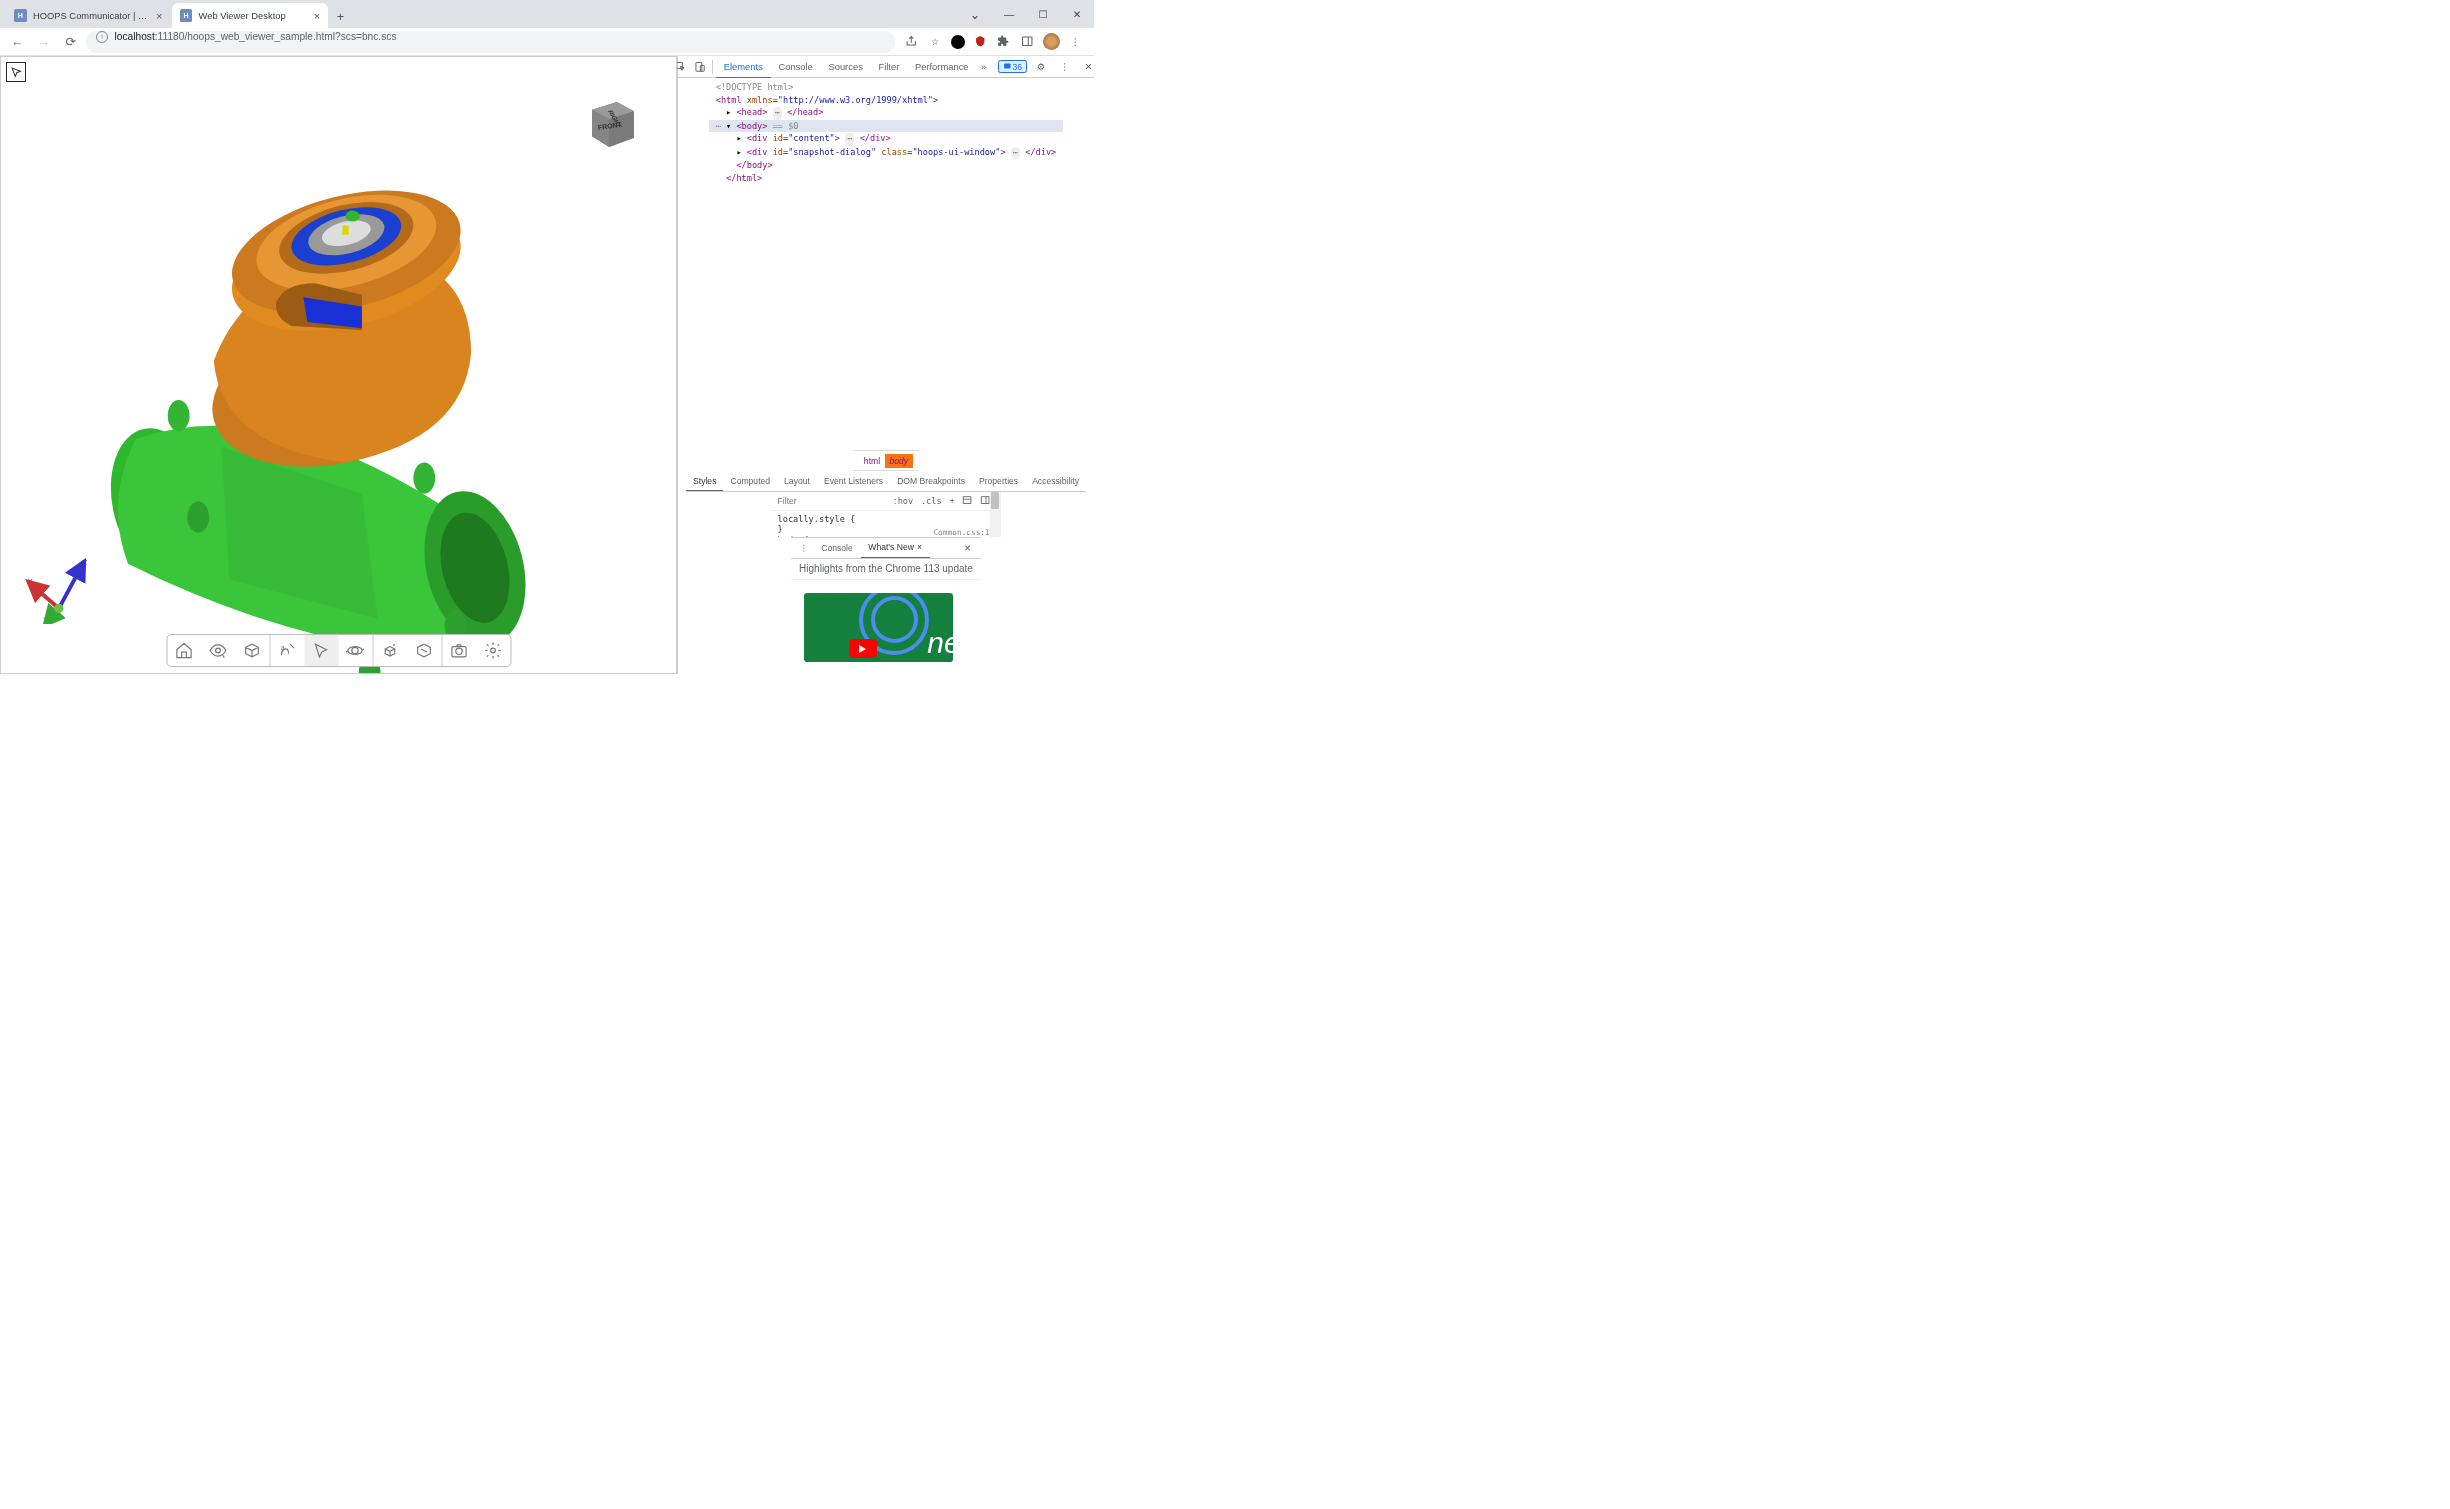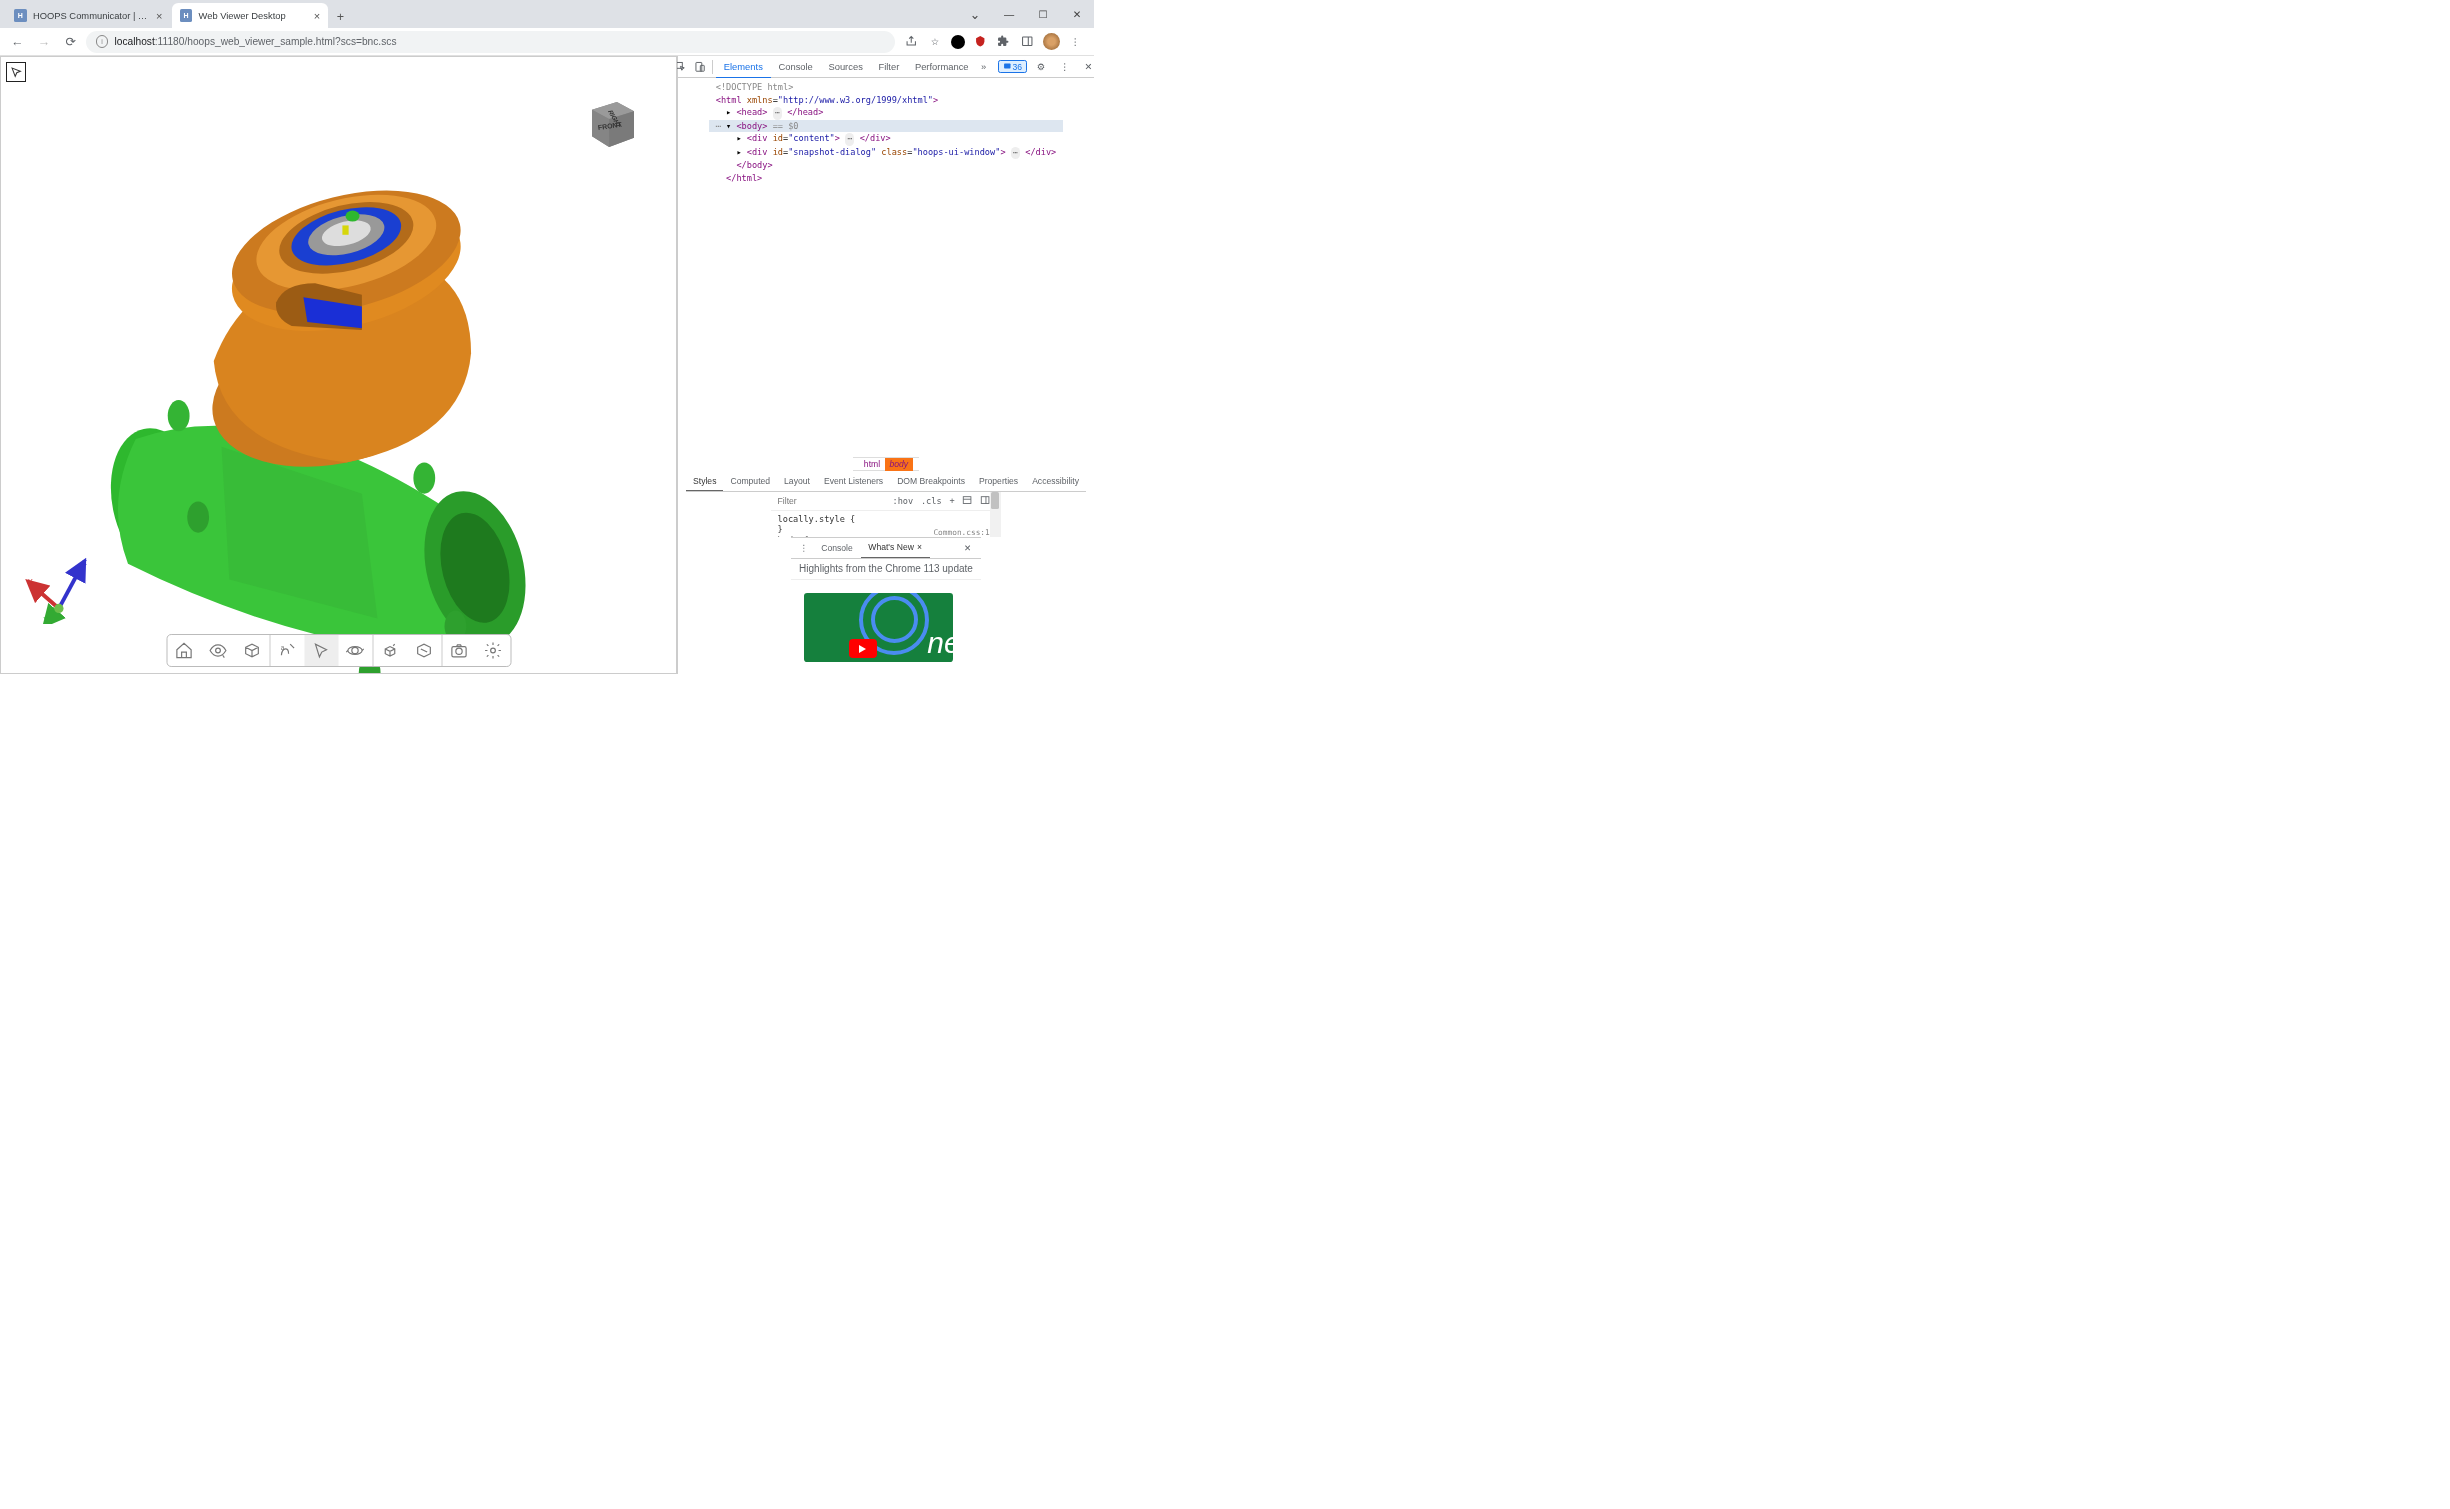--- a/index.html
+++ b/index.html
@@ -15,21 +15,21 @@
 .tab .tab-close { margin-left: 4.7px; color: #555; font-size: 11px; cursor: pointer; }
 .new-tab { width: 22px; height: 22px; display: flex; align-items: center; justify-content: center; color: #555; font-size: 12.5px; cursor: pointer; }
 .win-controls { display: flex; align-items: center; height: 28px; }
 .win-btn { width: 34px; height: 23.5px; display: flex; align-items: center; justify-content: center; color: #444; font-size: 10.2px; cursor: pointer; }
 .win-btn.chev { font-size: 12.5px; }
 
 
 .addrbar { height: 28px; background: #fff; border-bottom: 0.8px solid #e0e0e0; display: flex; align-items: center; padding: 0 6.3px; gap: 4.7px; }
 .nav-btn { width: 22px; height: 22px; display: flex; align-items: center; justify-content: center; border-radius: 50%; color: #5f6368; cursor: pointer; font-size: 12.5px; }
 .nav-btn.disabled { color: #bbb; }
-.url-box { flex: 1; height: 22px; background: #f1f3f4; border-radius: 11px; display: flex; align-items: center; padding: 0 9.4px; font-size: 10.2px; color: #333; }
+.url-box { flex: 1; height: 22px; background: #f1f3f4; border-radius: 11px; display: flex; padding: 0 9.4px; font-size: 10.2px; color: #333; }
 .url-box .info-icon { width: 12.5px; height: 12.5px; border: 0.8px solid #888; border-radius: 50%; display: flex; align-items: center; justify-content: center; font-size: 7px; color: #888; margin-right: 6.3px; }
 .url-box .host { color: #202124; }
 .url-box .path { color: #5f6368; }
 .addr-icons { display: flex; align-items: center; gap: 7.8px; padding: 0 4.7px; }
 .addr-icon { width: 15.6px; height: 15.6px; display: flex; align-items: center; justify-content: center; color: #5f6368; cursor: pointer; }
 .addr-icon.black-circle { width: 14px; height: 14px; background: #000; border-radius: 50%; }
 .addr-icon.red-shield { color: #c5221f; }
 .addr-icon.avatar { width: 17px; height: 17px; border-radius: 50%; background: radial-gradient(circle, #d9a066 30%, #8b5a2b 100%); }
 
 
@@ -63,21 +63,21 @@
 
 .dt-dom { flex: 1; overflow: auto; font-family: Menlo, Consolas, monospace; font-size: 8.6px; padding: 3.1px 0; line-height: 12.5px; }
 .dom-line { white-space: pre; padding: 0 6.3px; }
 .dom-line.selected { background: #dde6f0; }
 .dom-gray { color: #888; }
 .dom-purple { color: #881280; }
 .dom-brown { color: #994500; }
 .dom-blue { color: #1a1aa6; }
 .dom-dots { display: inline-block; background: #eee; border-radius: 4.7px; padding: 0 2.3px; color: #666; font-size: 7.8px; }
 
-.breadcrumb { height: 14px; border-top: 0.8px solid #ddd; border-bottom: 0.8px solid #ddd; display: flex; align-items: center; padding: 0 6.3px; font-size: 8.6px; }
+.breadcrumb { height: 21px; border-top: 0.8px solid #ddd; border-bottom: 0.8px solid #ddd; display: flex; align-items: center; padding: 0 6.3px; font-size: 8.6px; }
 .bc-item { color: #881280; padding: 1.6px 4.7px; cursor: pointer; }
 .bc-item.selected { background: #f97316; font-style: italic; }
 
 .styles-tabs { height: 20.3px; border-bottom: 0.8px solid #ccc; display: flex; align-items: center; font-size: 8.6px; }
 .styles-tab { padding: 0 7px; height: 20.3px; display: flex; align-items: center; color: #5f6368; cursor: pointer; }
 .styles-tab.active { color: #333; border-bottom: 1.6px solid #666; }
 
 .styles-filter { height: 19px; border-bottom: 0.8px solid #eee; display: flex; align-items: center; padding: 0 6.3px; font-size: 8.6px; }
 .styles-filter input { border: none; outline: none; flex: 1; color: #888; font-size: 8.6px; }
 .styles-filter .sf-btn { padding: 0 3.9px; color: #5f6368; cursor: pointer; font-family: monospace; }

